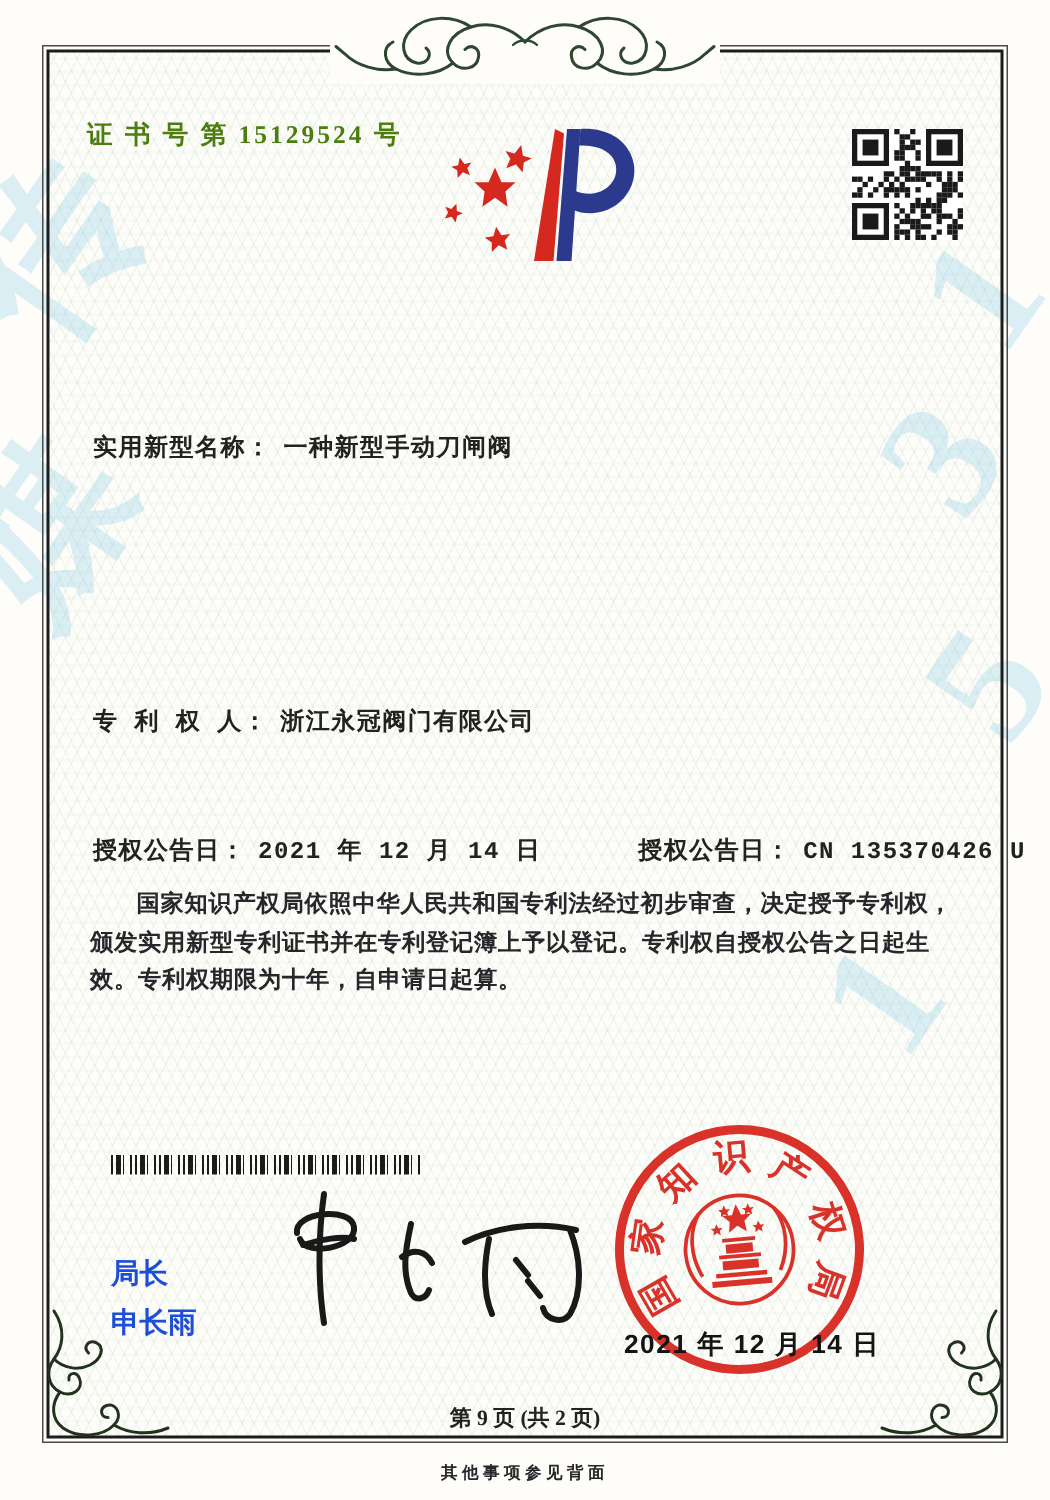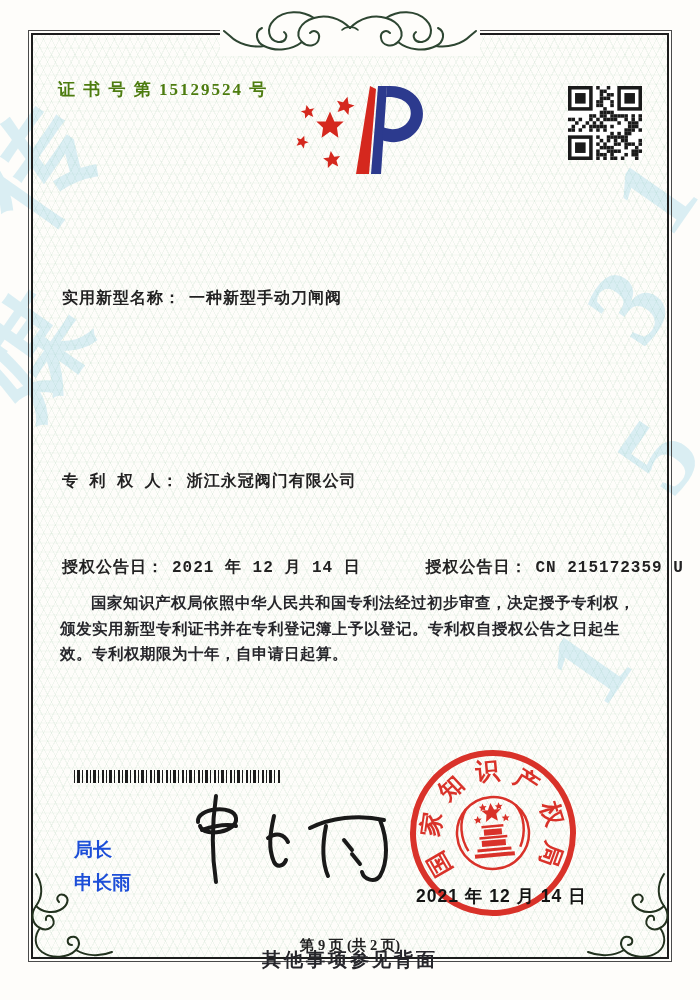--- a/index.html
+++ b/index.html
@@ -58,22 +58,22 @@
     line-height:1.75;color:#1d4ed8;}
   .signature{position:absolute;left:178px;top:782px;width:230px;height:110px;}
 
   .seal{position:absolute;left:404px;top:744px;width:178px;height:178px;
     transform:rotate(-5deg);opacity:.95;}
   .seal-date{position:absolute;left:416px;top:884px;font-size:17.5px;font-weight:700;
     letter-spacing:1px;color:#141414;}
 
   .page-info{position:absolute;left:0;top:936px;width:100%;text-align:center;
     font-family:"Liberation Serif","DejaVu Serif",serif;font-size:14.5px;font-weight:600;color:#222;}
-  .back-note{position:absolute;left:0;top:947px;width:100%;text-align:center;
-    font-family:"Liberation Serif","DejaVu Serif",serif;font-size:19px;font-weight:700;
+  .back-note{position:absolute;left:0;top:974px;width:100%;text-align:center;
+    font-family:"Liberation Serif","DejaVu Serif",serif;font-size:11px;font-weight:700;
     letter-spacing:3px;color:#26262b;}
 
   .wm{position:absolute;font-size:112px;font-weight:700;
     color:rgba(135,205,230,.30);transform:rotate(-55deg);pointer-events:none;
     font-family:"Liberation Serif","DejaVu Serif",serif;line-height:1;}
 </style>
 </head>
 <body>
 
 <div class="page">
@@ -297,21 +297,21 @@
 
 
   <div class="row" style="top:288px">
     <span class="lbl">实用新型名称：</span><span class="val">一种新型手动刀闸阀</span>
   </div>
   <div class="row" style="top:471px">
     <span class="lbl">专 利 权 人：</span><span class="val">浙江永冠阀门有限公司</span>
   </div>
   <div class="row" style="top:557px">
     <span class="lbl">授权公告日：</span><span class="val">2021 年 12 月 14 日</span>
-    <span class="lbl grant-pair2">授权公告日：</span><span class="val">CN 215172359 U</span>
+    <span class="lbl grant-pair2">授权公告日：</span><span class="val">CN 135370426 U</span>
   </div>
 
   <div class="paras">
     <p>国家知识产权局依照中华人民共和国专利法经过初步审查，决定授予专利权，颁发实用新型专利证书并在专利登记簿上予以登记。专利权自授权公告之日起生效。专利权期限为十年，自申请日起算。</p>
   </div>
 
   <div class="barcode"></div>
 
   <div class="signer">
     <div>局长</div>

